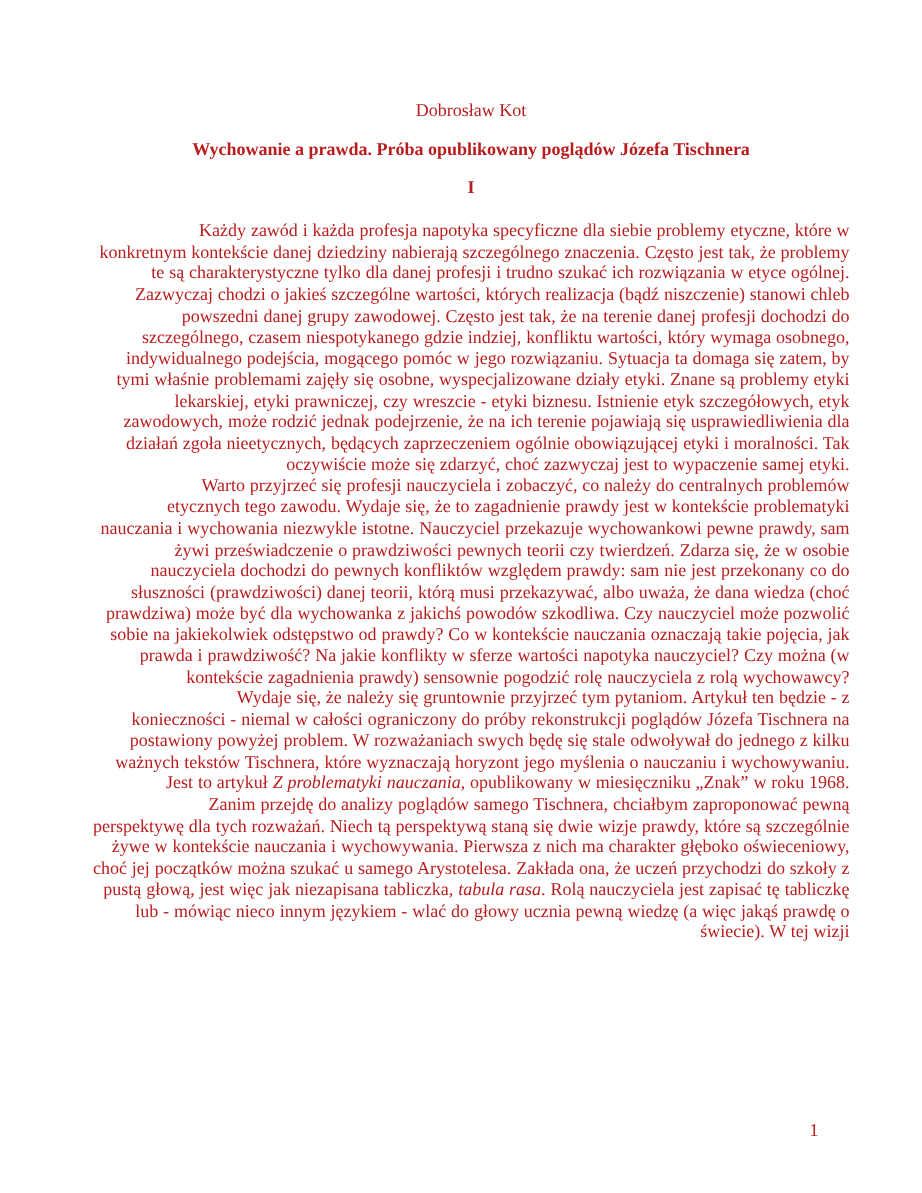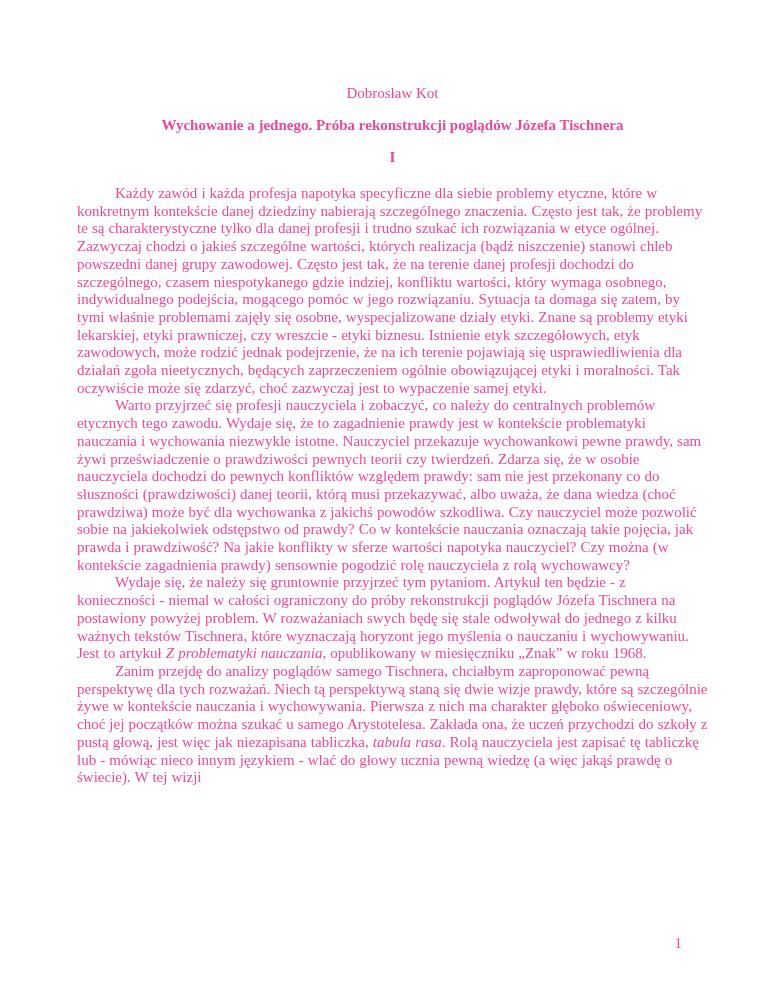--- a/index.html
+++ b/index.html
@@ -2,21 +2,21 @@
 <html><head>
 <meta charset="utf-8">
 <style>
   html, body { margin: 0; padding: 0; background: #ffffff; }
   .page {
     position: relative;
     width: 768px;
     height: 994px;
     box-sizing: border-box;
     background: #ffffff;
-    color: #ec4899;
+    color: #b91c1c;
     font-family: "Liberation Serif", "DejaVu Serif", serif;
     padding: 84px 60px 0 77px;
     overflow: hidden;
   }
   .center { text-align: center; }
   .author {
     font-size: 15px; line-height: 18px;
     margin: 0 0 14px 0;
   }
   .title {
@@ -32,39 +32,39 @@
     font-size: 15px; line-height: 18px;
     font-weight: bold;
     text-align: center;
     margin: 0 0 19px 0;
   }
   .body-text { }
   .para {
     margin: 0;
     font-size: 15px;
     line-height: 17.7px;
-    text-align: left;
+    text-align: right;
     text-indent: 38px;
     word-spacing: 0.02em;
   }
   .it { font-style: italic; }
   .footer {
     position: absolute;
     right: 86px;
     bottom: 42px;
     font-size: 15px;
     line-height: 18px;
   }
 </style>
 </head>
 <body>
 
 <div class="page">
   <div class="author center">Dobrosław Kot</div>
-  <div class="title center">Wychowanie a jednego. Próba rekonstrukcji poglądów Józefa Tischnera</div>
+  <div class="title center">Wychowanie a prawda. Próba opublikowany poglądów Józefa Tischnera</div>
   <div class="section">I</div>
   <div class="body-text">
       <p class="para"><span>Każdy zawód i każda profesja napotyka specyficzne dla siebie problemy etyczne, które w konkretnym kontekście danej dziedziny nabierają szczególnego znaczenia. Często jest tak, że problemy te są charakterystyczne tylko dla danej profesji i trudno szukać ich rozwiązania w etyce ogólnej. Zazwyczaj chodzi o jakieś szczególne wartości, których realizacja (bądź niszczenie) stanowi chleb powszedni danej grupy zawodowej. Często jest tak, że na terenie danej profesji dochodzi do szczególnego, czasem niespotykanego gdzie indziej, konfliktu wartości, który wymaga osobnego, indywidualnego podejścia, mogącego pomóc w jego rozwiązaniu. Sytuacja ta domaga się zatem, by tymi właśnie problemami zajęły się osobne, wyspecjalizowane działy etyki. Znane są problemy etyki lekarskiej, etyki prawniczej, czy wreszcie - etyki biznesu. Istnienie etyk szczegółowych, etyk zawodowych, może rodzić jednak podejrzenie, że na ich terenie pojawiają się usprawiedliwienia dla działań zgoła nieetycznych, będących zaprzeczeniem ogólnie obowiązującej etyki i moralności. Tak oczywiście może się zdarzyć, choć zazwyczaj jest to wypaczenie samej etyki.</span></p>
       <p class="para"><span>Warto przyjrzeć się profesji nauczyciela i zobaczyć, co należy do centralnych problemów etycznych tego zawodu. Wydaje się, że to zagadnienie prawdy jest w kontekście problematyki nauczania i wychowania niezwykle istotne. Nauczyciel przekazuje wychowankowi pewne prawdy, sam żywi przeświadczenie o prawdziwości pewnych teorii czy twierdzeń. Zdarza się, że w osobie nauczyciela dochodzi do pewnych konfliktów względem prawdy: sam nie jest przekonany co do słuszności (prawdziwości) danej teorii, którą musi przekazywać, albo uważa, że dana wiedza (choć prawdziwa) może być dla wychowanka z jakichś powodów szkodliwa. Czy nauczyciel może pozwolić sobie na jakiekolwiek odstępstwo od prawdy? Co w kontekście nauczania oznaczają takie pojęcia, jak prawda i prawdziwość? Na jakie konflikty w sferze wartości napotyka nauczyciel? Czy można (w kontekście zagadnienia prawdy) sensownie pogodzić rolę nauczyciela z rolą wychowawcy?</span></p>
       <p class="para"><span>Wydaje się, że należy się gruntownie przyjrzeć tym pytaniom. Artykuł ten będzie - z konieczności - niemal w całości ograniczony do próby rekonstrukcji poglądów Józefa Tischnera na postawiony powyżej problem. W rozważaniach swych będę się stale odwoływał do jednego z kilku ważnych tekstów Tischnera, które wyznaczają horyzont jego myślenia o nauczaniu i wychowywaniu. Jest to artykuł </span><span class="it">Z problematyki nauczania</span><span>, opublikowany w miesięczniku „Znak” w roku 1968.</span></p>
       <p class="para"><span>Zanim przejdę do analizy poglądów samego Tischnera, chciałbym zaproponować pewną perspektywę dla tych rozważań. Niech tą perspektywą staną się dwie wizje prawdy, które są szczególnie żywe w kontekście nauczania i wychowywania. Pierwsza z nich ma charakter głęboko oświeceniowy, choć jej początków można szukać u samego Arystotelesa. Zakłada ona, że uczeń przychodzi do szkoły z pustą głową, jest więc jak niezapisana tabliczka, </span><span class="it">tabula rasa</span><span>. Rolą nauczyciela jest zapisać tę tabliczkę lub - mówiąc nieco innym językiem - wlać do głowy ucznia pewną wiedzę (a więc jakąś prawdę o świecie). W tej wizji</span></p>
     </div>
   <div class="footer">1</div>
 </div>
 

